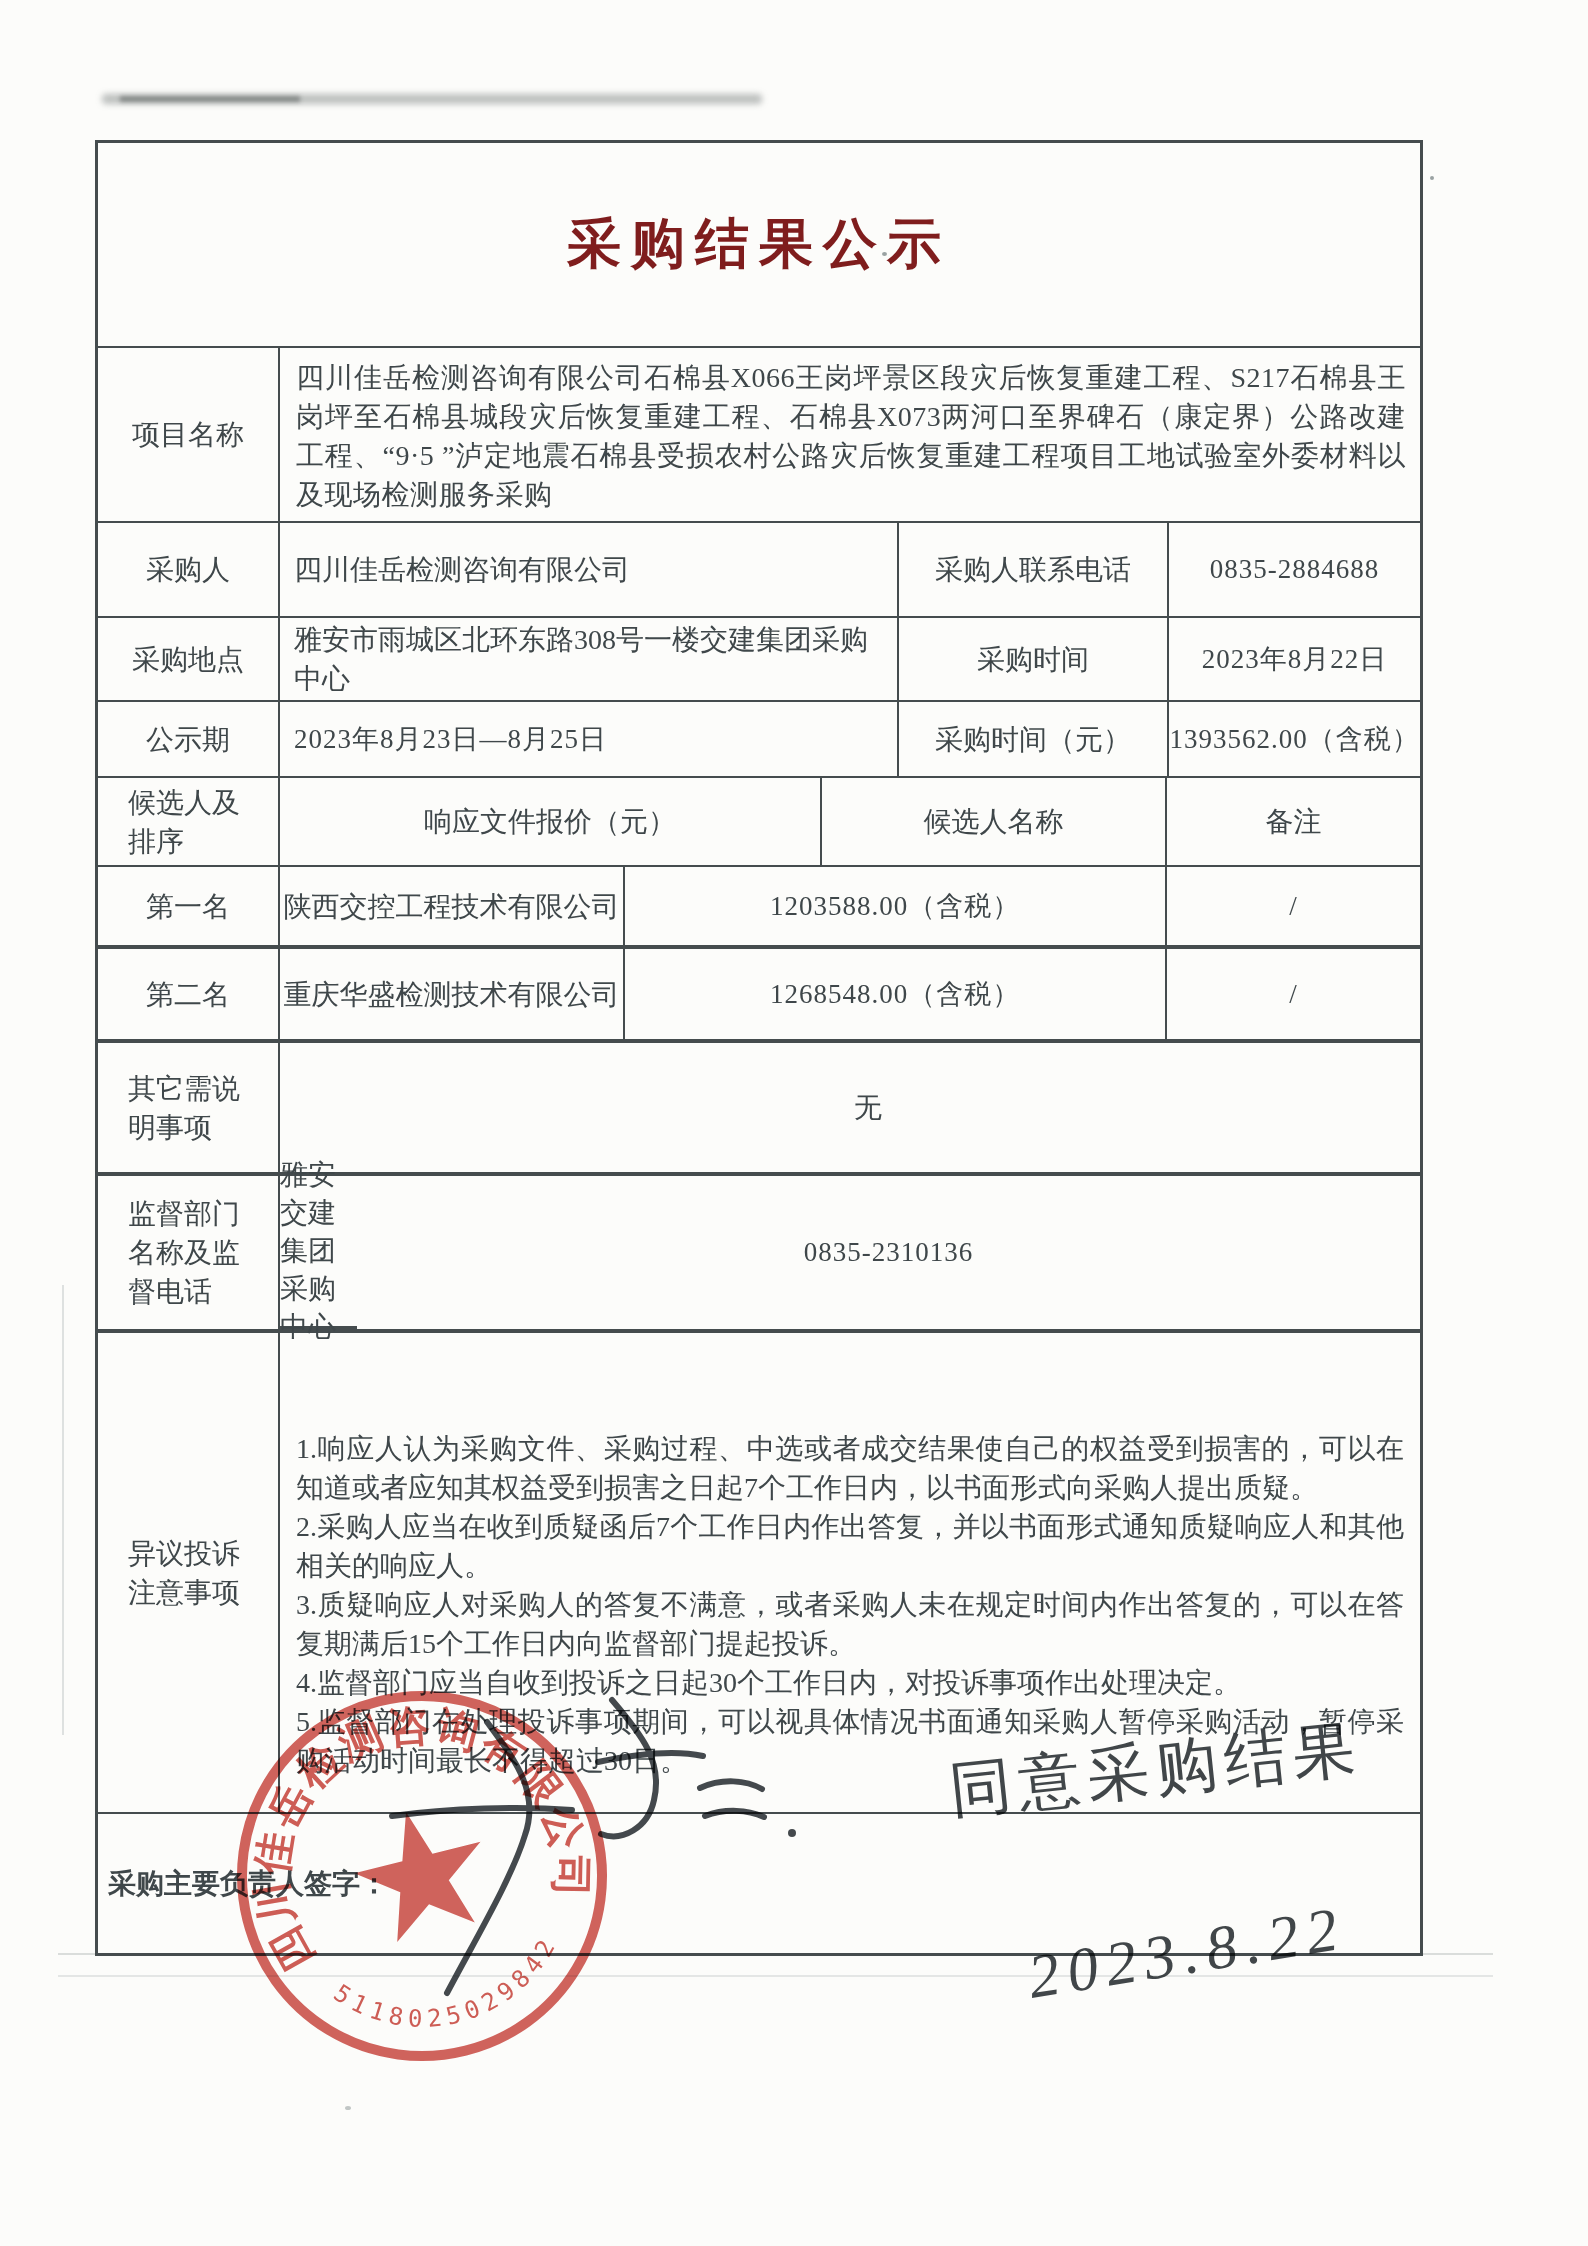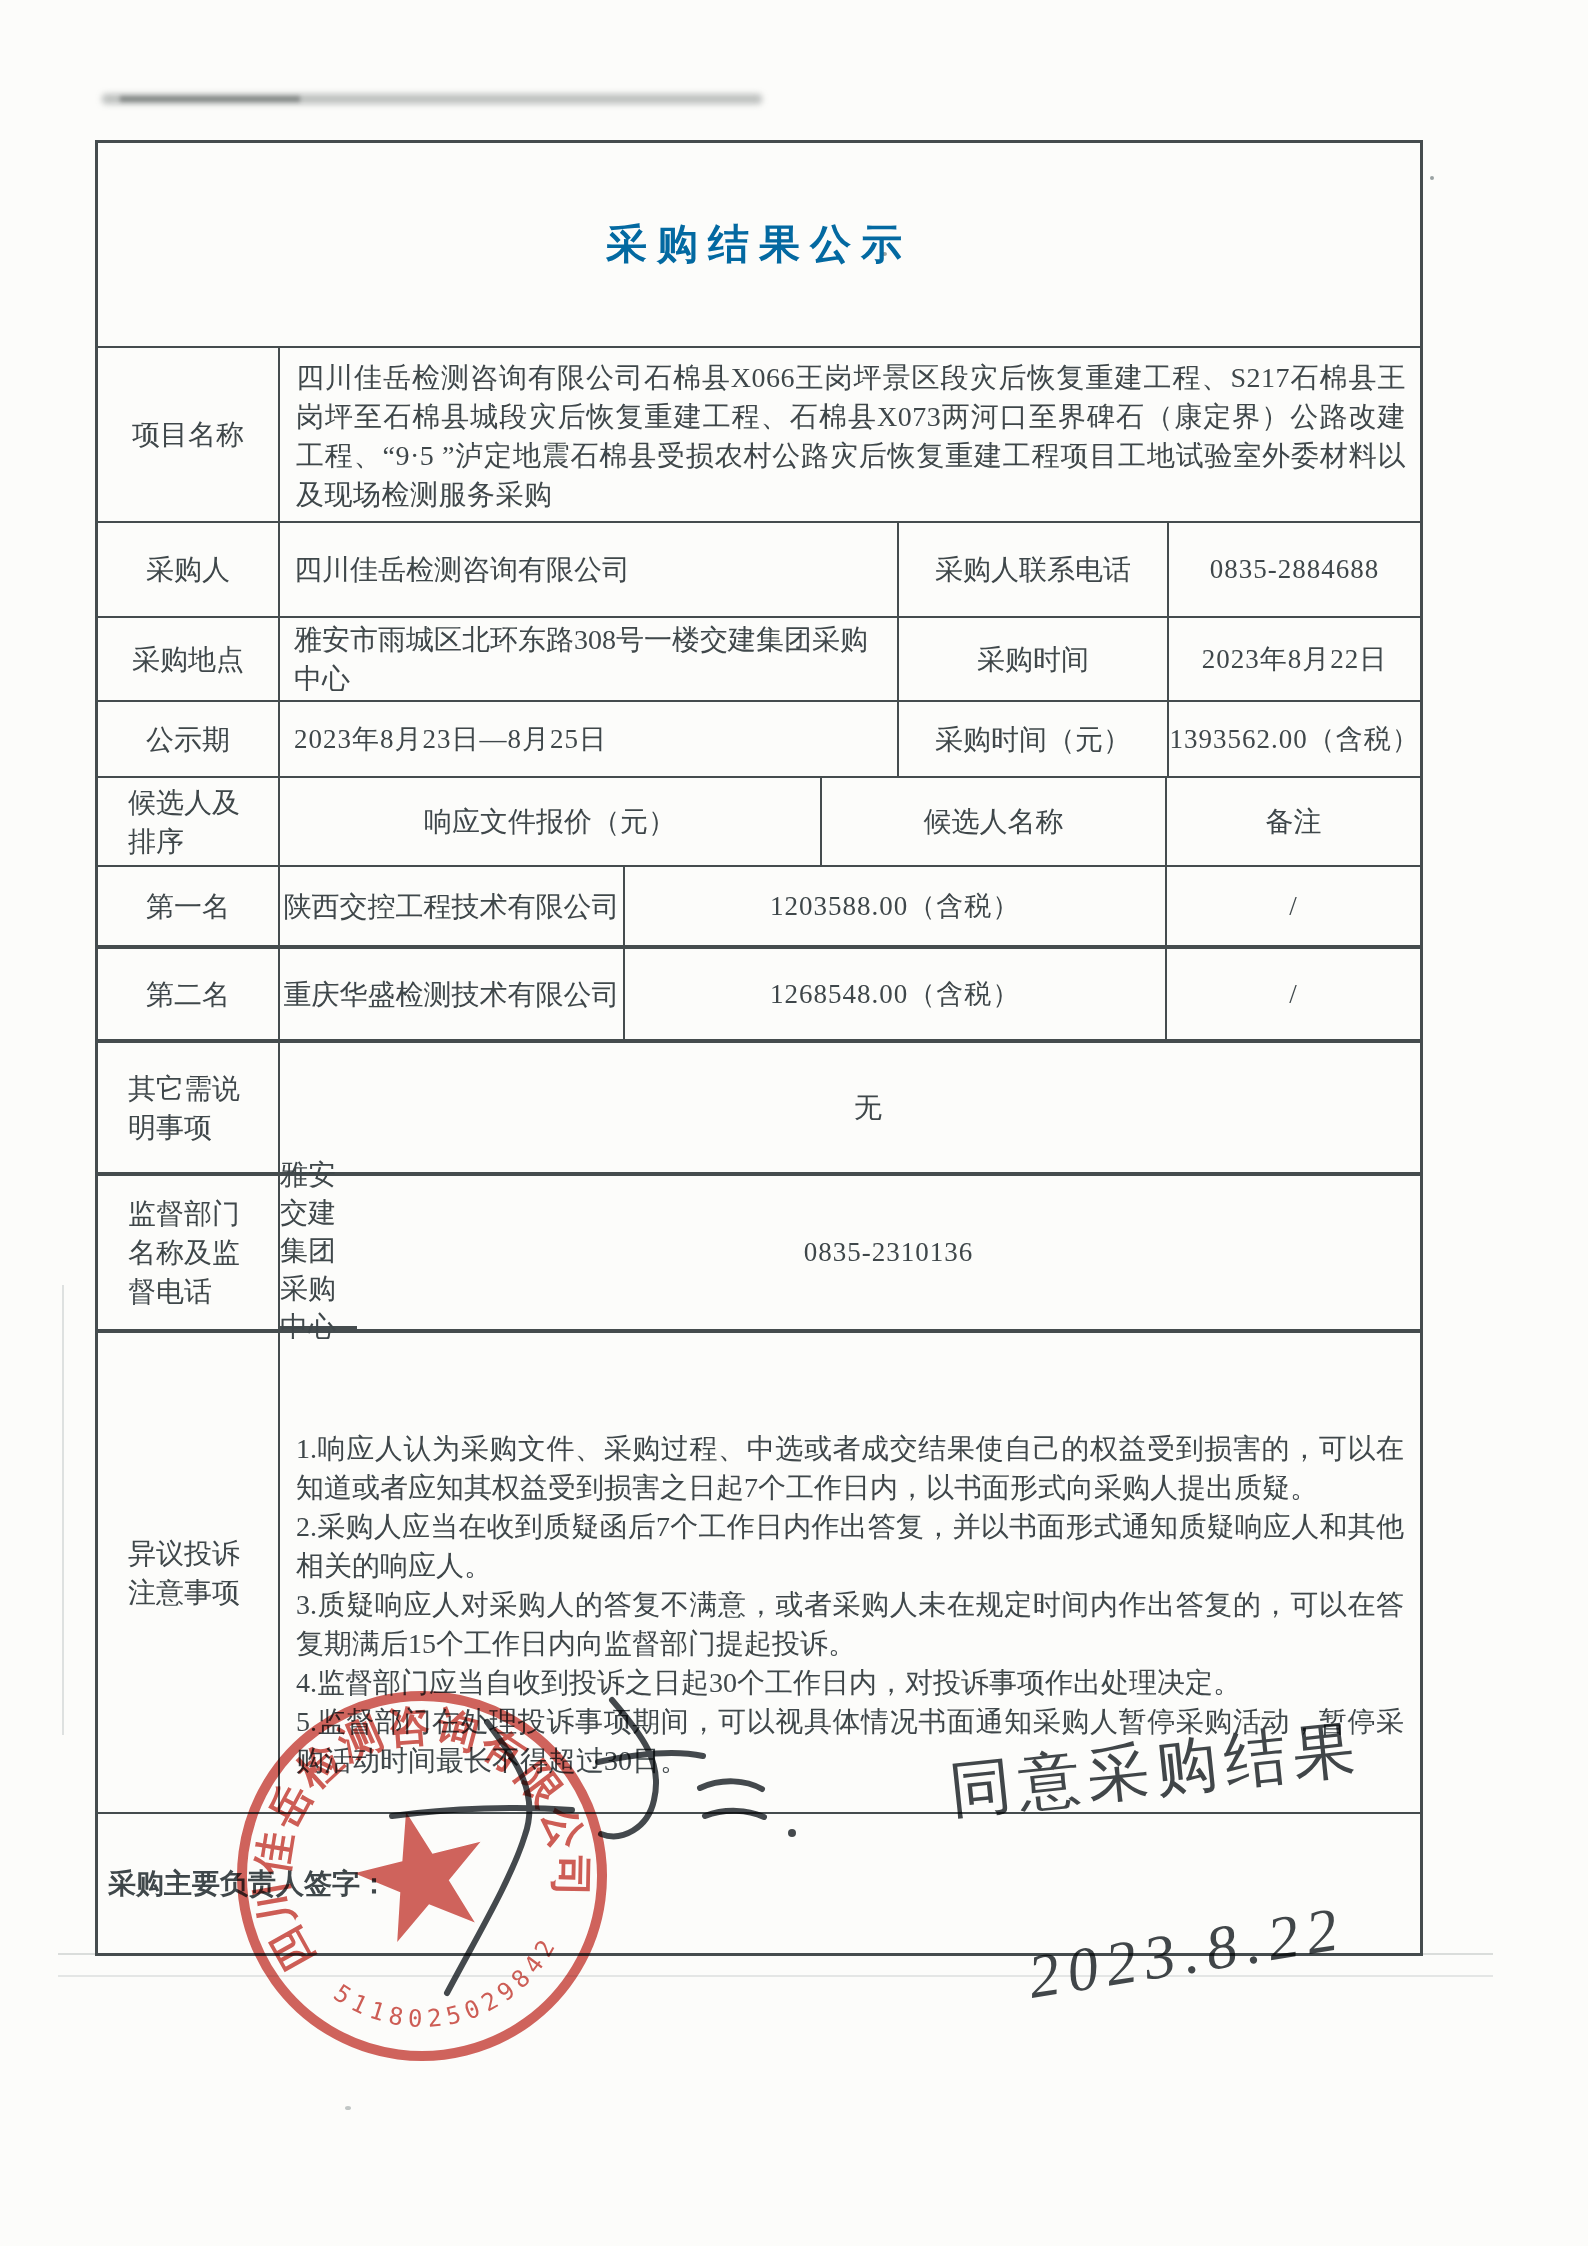--- a/index.html
+++ b/index.html
@@ -41,21 +41,21 @@
   .r-period{height:76px;}
   .r-chead{height:89px;}
   .r-c1{height:82px;}
   .r-c2{height:94px;}
   .r-other{height:133px;gap:36px;}
   .r-sup{height:157px;}
   .r-notice{height:481px;}
   .r-sign{height:139px;}
   .title-cell{
     flex:1;justify-content:center;align-items:center;
-    font-size:41px;font-weight:bold;letter-spacing:10px;color:#0369a1;
+    font-size:54px;font-weight:bold;letter-spacing:10px;color:#7f1d1d;
   }
   .label-inner{width:120px;text-align:left;}
   .label-center{text-align:center;}
   .cell.left{justify-content:flex-start;}
   .pad{padding:6px 14px;}
   .project-text{
     padding:10px 14px 8px 16px;
     text-align:justify;
     letter-spacing:0.5px;
   }

